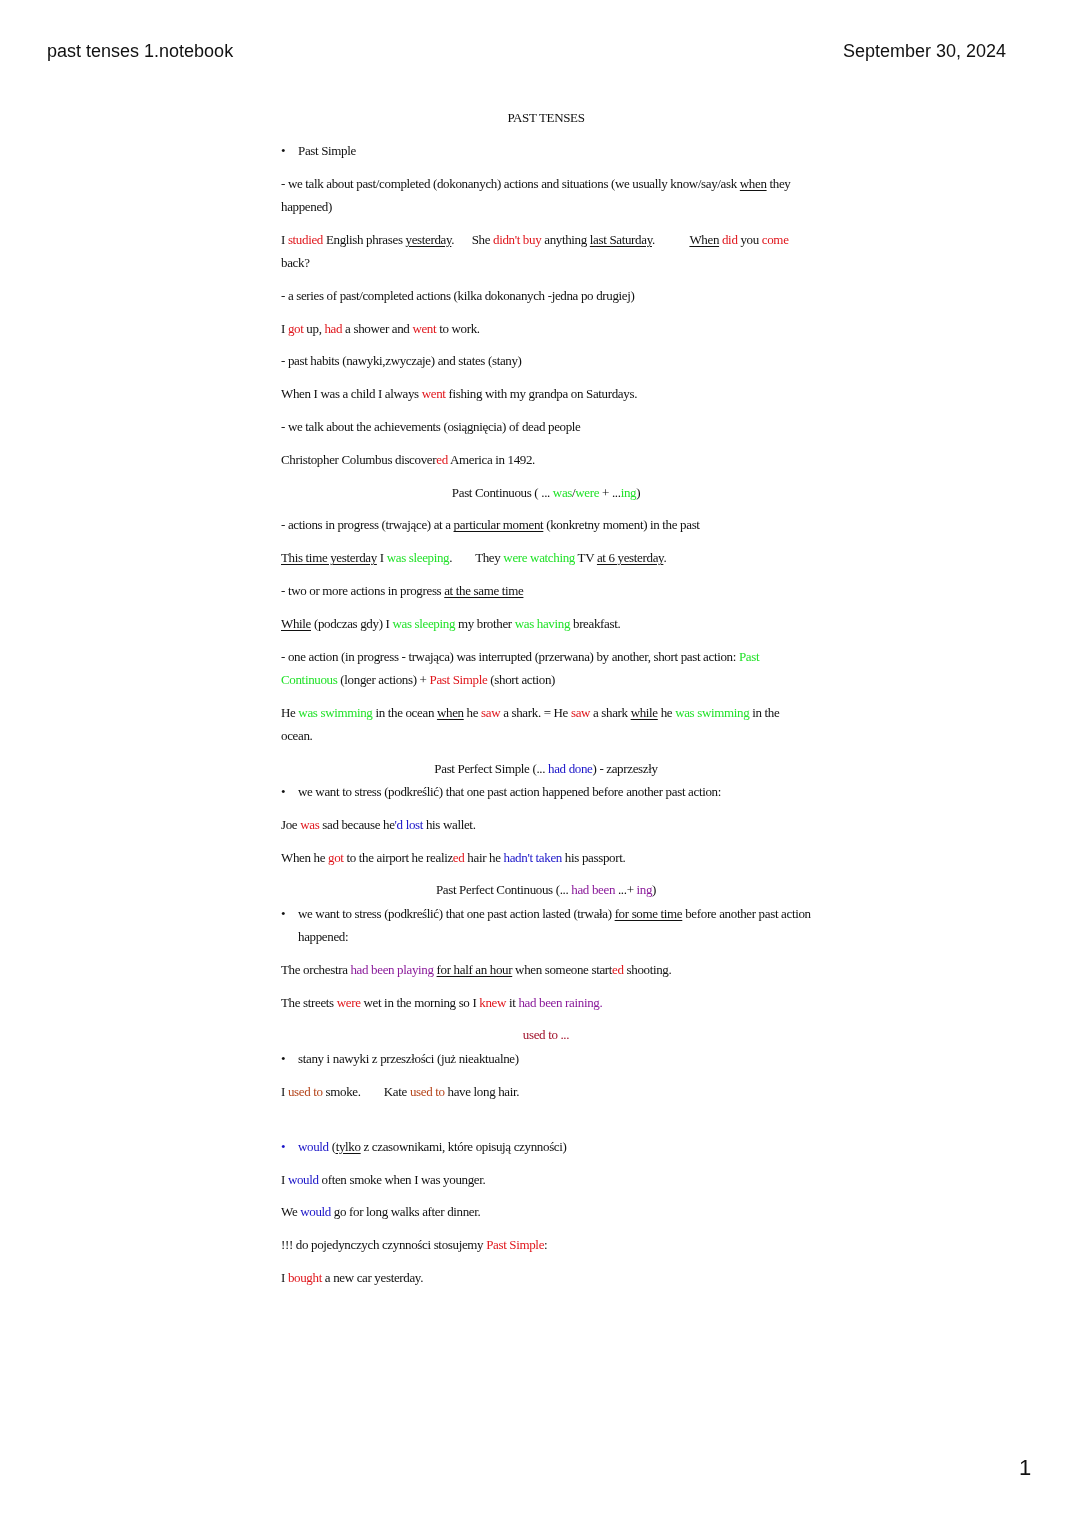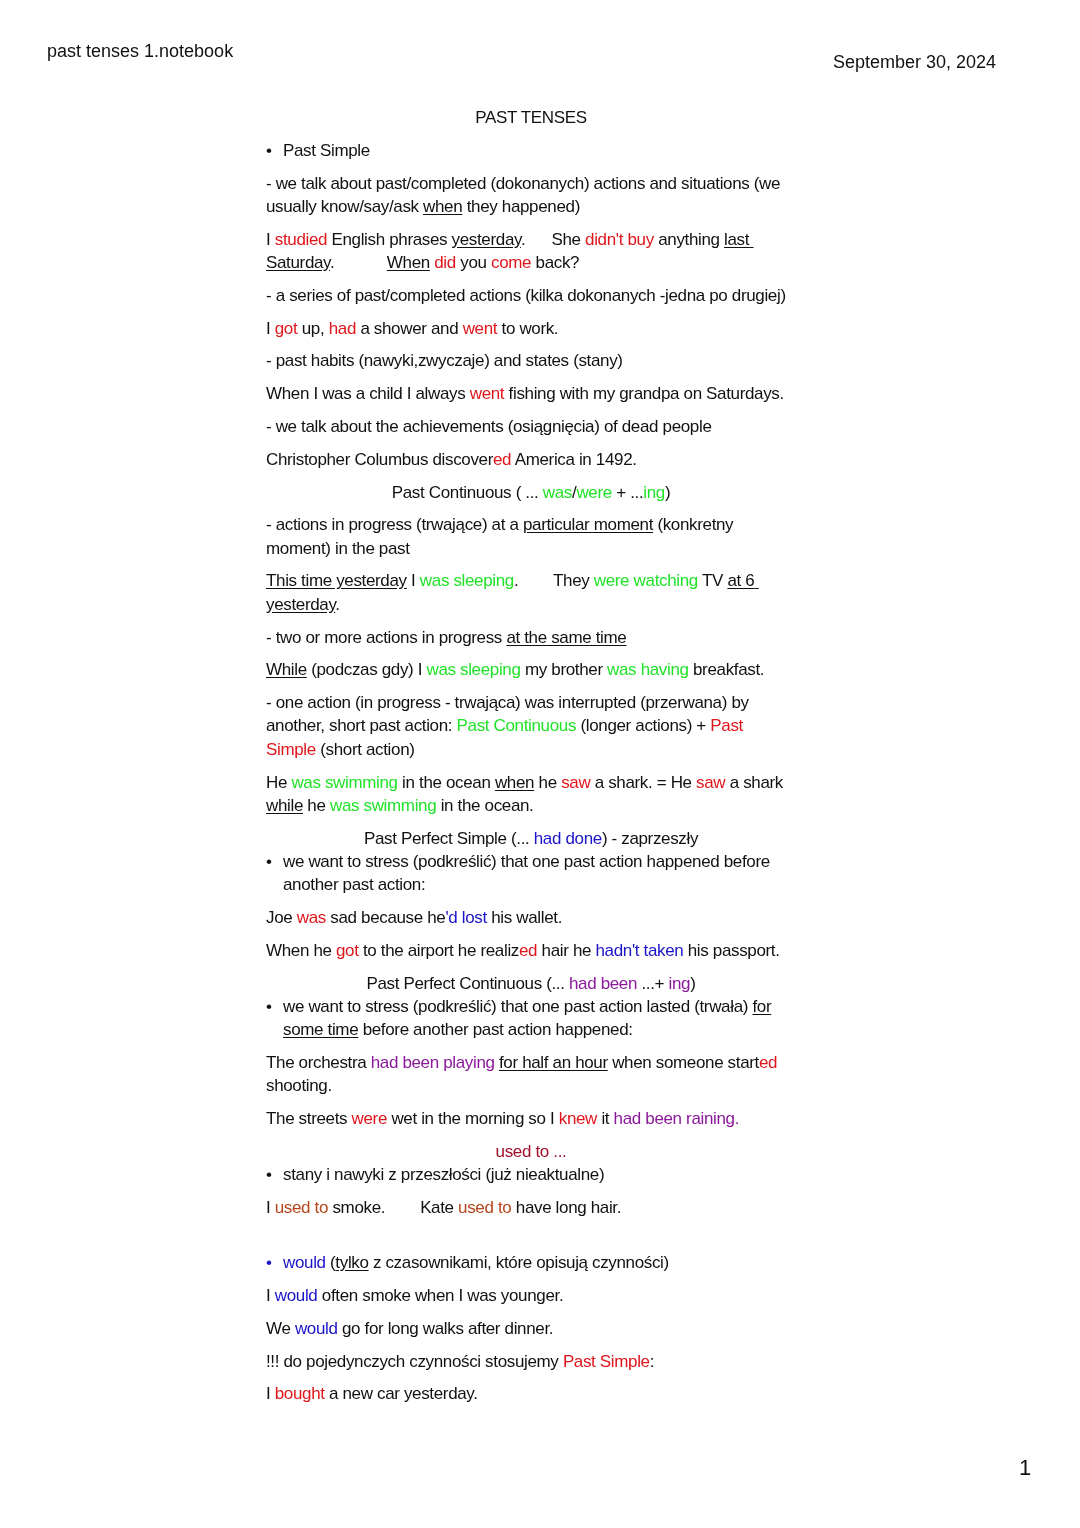--- a/index.html
+++ b/index.html
@@ -1,21 +1,21 @@
 <!DOCTYPE html>
 <html><head>
 <meta charset="utf-8">
 <style>
   html, body { margin: 0; padding: 0; background: #ffffff; }
   body { width: 1080px; height: 1528px; position: relative; overflow: hidden; color: #111; }
   .hdr { position: absolute; top: 41px; font-family: "Liberation Sans", sans-serif; font-size: 18px; color: #111; }
   .hdr-left { left: 47px; }
-  .hdr-right { right: 84px; margin-top: 11px; }
+  .hdr-right { right: 74px; }
   .page-num { position: absolute; left: 1019px; top: 1455px; font-family: "Liberation Sans", sans-serif; font-size: 22px; color: #111; }
-  .content { position: absolute; left: 266px; top: 106px; width: 530px; font-family: Liberation Sans, sans-serif; font-size: 17px; letter-spacing: -0.35px; line-height: 23.3px; }
+  .content { position: absolute; left: 281px; top: 106px; width: 530px; font-family: Liberation Serif, serif; font-size: 13px; letter-spacing: -0.35px; line-height: 23.3px; }
   .ln { margin: 0; white-space: normal; }
   .gap { height: 9.5px; }
   .center { text-align: center; }
   .bullet { position: relative; padding-left: 17px; }
   .bullet::before { content: "•"; position: absolute; left: 0; top: 0; }
   .bullet.blue::before { color: #1a14c8; }
   .u { text-decoration: underline; text-underline-offset: 2px; }
   .red { color: #e0161c; }
   .green { color: #22e22a; }
   .blue { color: #1a14c8; }

